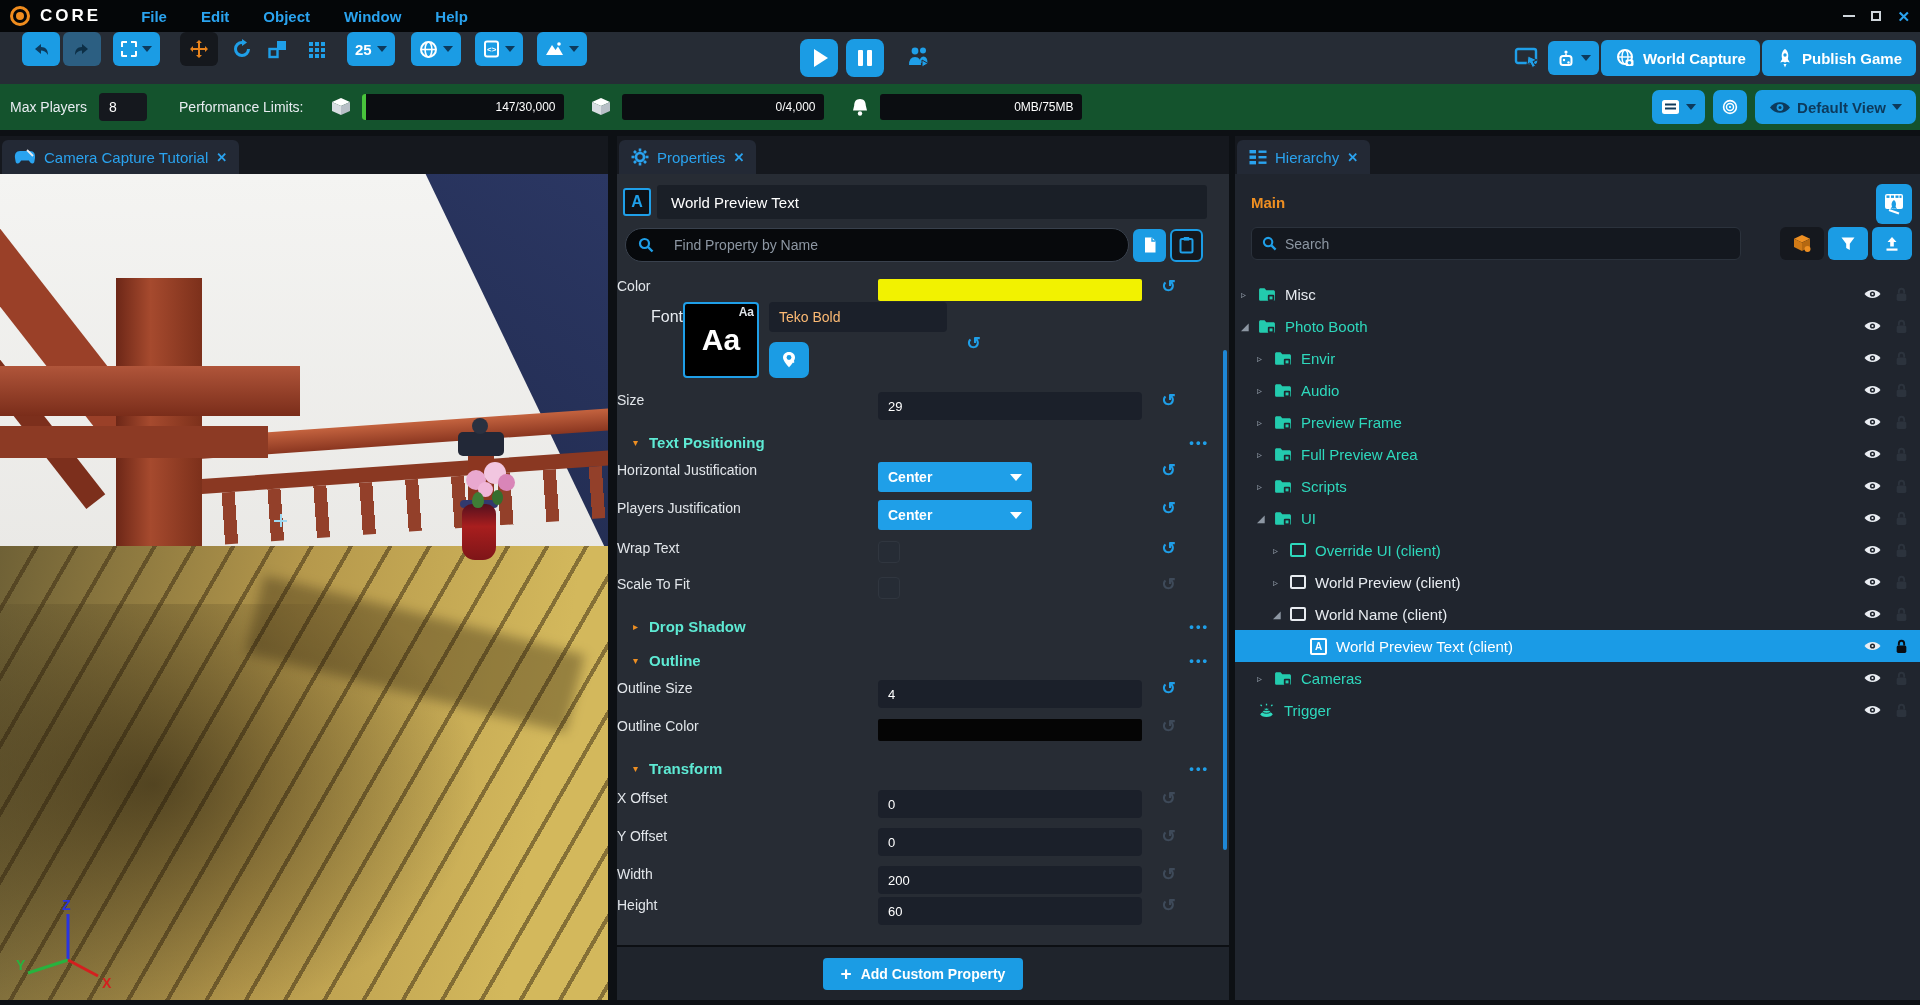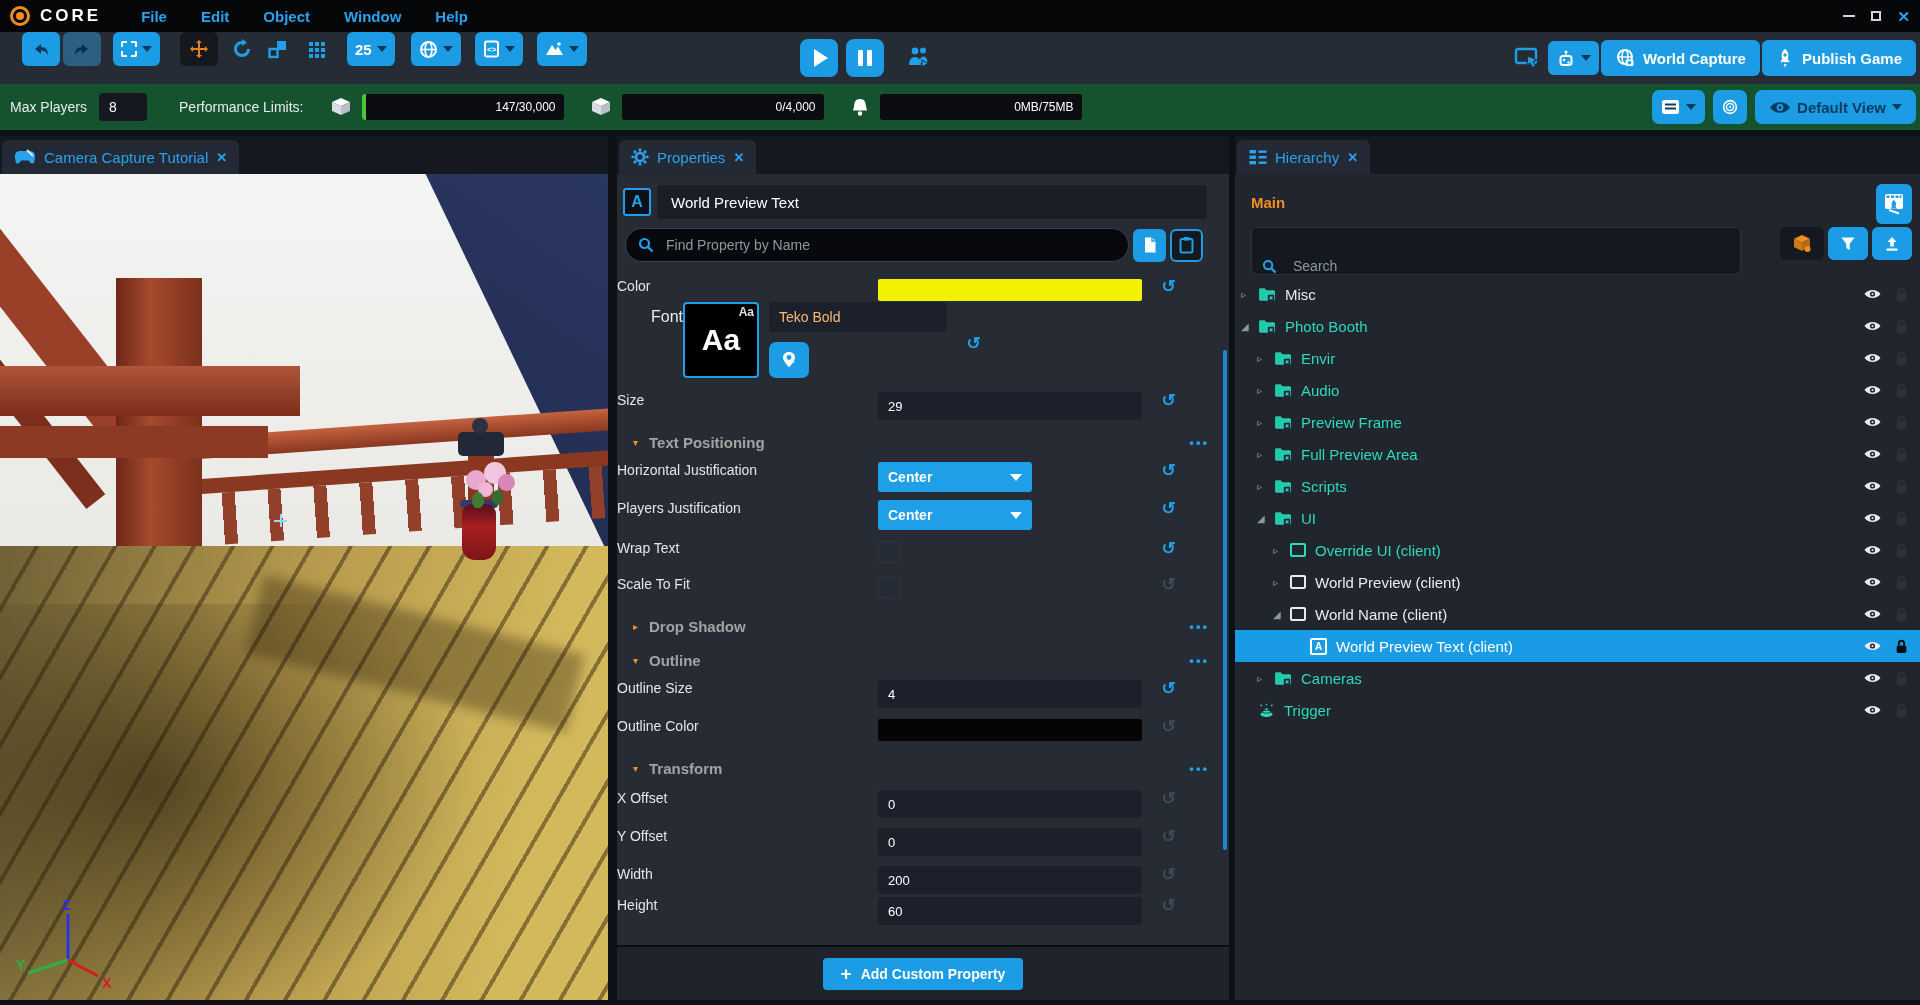--- a/index.html
+++ b/index.html
@@ -120,41 +120,41 @@
   .panel-props { left:617px; width:612px; }
   .props-content { background:#272c34; }
   .name-row { position:absolute; left:0; top:10px; width:612px; height:36px; display:flex; align-items:center; }
   .a-icon { width:28px; height:28px; border:2px solid #1f9fe8; border-radius:3px; background:#0d1117;
             color:#1f9fe8; font-weight:bold; font-size:16px; display:flex; align-items:center;
             justify-content:center; margin-left:6px; }
   .name-input { width:550px; height:34px; background:#1a1f27; border:none; border-radius:3px;
                 color:#fff; font-size:15px; padding-left:14px; margin-left:6px; font-family:inherit; }
   .search-row { position:absolute; left:0; top:54px; width:612px; height:34px; display:flex; align-items:center; }
   .search-pill { width:504px; height:34px; background:#07090c; border:1px solid #39414d; border-radius:17px;
-                 display:flex; align-items:center; padding-left:12px; gap:12px; margin-left:8px; }
+                 display:flex; align-items:center; padding-left:12px; gap:20px; margin-left:8px; }
   .search-pill input { flex:1; background:transparent; border:none; color:#cfd5db; font-size:14px;
                        outline:none; font-family:inherit; }
   .search-pill input::placeholder, .hsearch input::placeholder { color:#8d97a3; }
   .sq-btn { width:33px; height:33px; border-radius:6px; display:flex; align-items:center; justify-content:center; }
   .copy-btn { background:#1b9ce4; margin-left:4px; }
   .paste-btn { background:#15181e; border:2px solid #1b9ce4; margin-left:4px; }
 
   .prop-list { position:absolute; left:0; top:96px; width:612px; height:675px; overflow:hidden; }
   .prow { display:flex; }
   .prow .plabel { width:261px; color:#e2e6ea; font-size:14px; }
   .pctrl { width:264px; display:flex; align-items:center; }
   .reset-col { width:53px; display:flex; justify-content:center; }
   .reset { font-size:17px; font-weight:bold; line-height:1; }
   .reset.on { color:#1f9fe8; } .reset.off { color:#3e4a59; }
   .pinput { width:264px; height:28px; background:#1b202a; border:none; border-radius:4px;
             color:#fff; font-size:13px; padding-left:10px; font-family:inherit; }
   .swatch { width:264px; height:22px; border-radius:2px; }
   .psec { display:flex; align-items:center; padding-left:16px; height:20px; }
   .sec-arrow { width:16px; color:#ee8f22; font-size:10px; }
-  .sec-label { color:#a3a3a3; font-weight:bold; font-size:15px; }
+  .sec-label { color:#5eead4; font-weight:bold; font-size:15px; }
   .sec-dots { margin-left:auto; margin-right:20px; color:#1f9fe8; font-weight:bold; font-size:13px;
               letter-spacing:2px; }
   .dropdown { width:154px; height:30px; background:#1f9fe8; border-radius:3px; display:flex;
               align-items:center; padding:0 10px; }
   .dropdown span { color:#fff; font-weight:bold; font-size:14px; }
   .dd-caret { margin-left:auto; width:0; height:0; border-left:6px solid transparent;
               border-right:6px solid transparent; border-top:7px solid #fff; }
   .checkbox { width:22px; height:22px; background:#262c35; border:1px solid #30363f; border-radius:4px; }
   .font-row { display:flex; padding-left:34px; }
   .font-ctrl { width:264px; position:relative; height:82px; }
@@ -173,23 +173,23 @@
   .acp-btn { height:32px; background:#1b9ce4; border-radius:4px; display:flex; align-items:center;
              gap:9px; padding:0 18px; color:#fff; font-weight:bold; font-size:14px; }
   .acp-plus { font-size:19px; font-weight:bold; }
 
   
   .panel-hier { left:1235px; width:685px; }
   .hier-content { background:#20252e; }
   .hier-main { position:absolute; left:16px; top:20px; color:#ee8f22; font-weight:bold; font-size:15px; }
   .capture-btn { position:absolute; right:8px; top:10px; width:36px; height:40px; background:#1b9ce4;
                  border-radius:6px; display:flex; align-items:center; justify-content:center; }
-  .hsearch { position:absolute; left:16px; top:53px; width:490px; height:48px; background:#14181f;
-             border:1px solid #2b323c; border-radius:6px; display:flex; align-items:flex-end;
-             padding-left:10px; gap:16px; }
+  .hsearch { position:absolute; left:16px; top:53px; width:490px; height:33px; background:#14181f;
+             border:1px solid #2b323c; border-radius:6px; display:flex; align-items:center;
+             padding-left:10px; gap:8px; }
   .hsearch input { flex:1; background:transparent; border:none; color:#cfd5db; font-size:14px;
                    outline:none; font-family:inherit; }
   .hier-btn { position:absolute; top:53px; width:40px; height:33px; border-radius:6px; display:flex;
               align-items:center; justify-content:center; }
   .hb-cube { left:545px; width:44px; background:#15181e; }
   .hb-filter { left:593px; background:#1b9ce4; }
   .hb-upload { left:637px; background:#1b9ce4; }
   .tree { position:absolute; left:0; top:104px; width:685px; }
   .trow { display:flex; align-items:center; height:32px; font-size:15px; padding-right:8px; }
   .ind0 { padding-left:6px; } .ind1 { padding-left:22px; } .ind2 { padding-left:38px; } .ind3 { padding-left:58px; }

